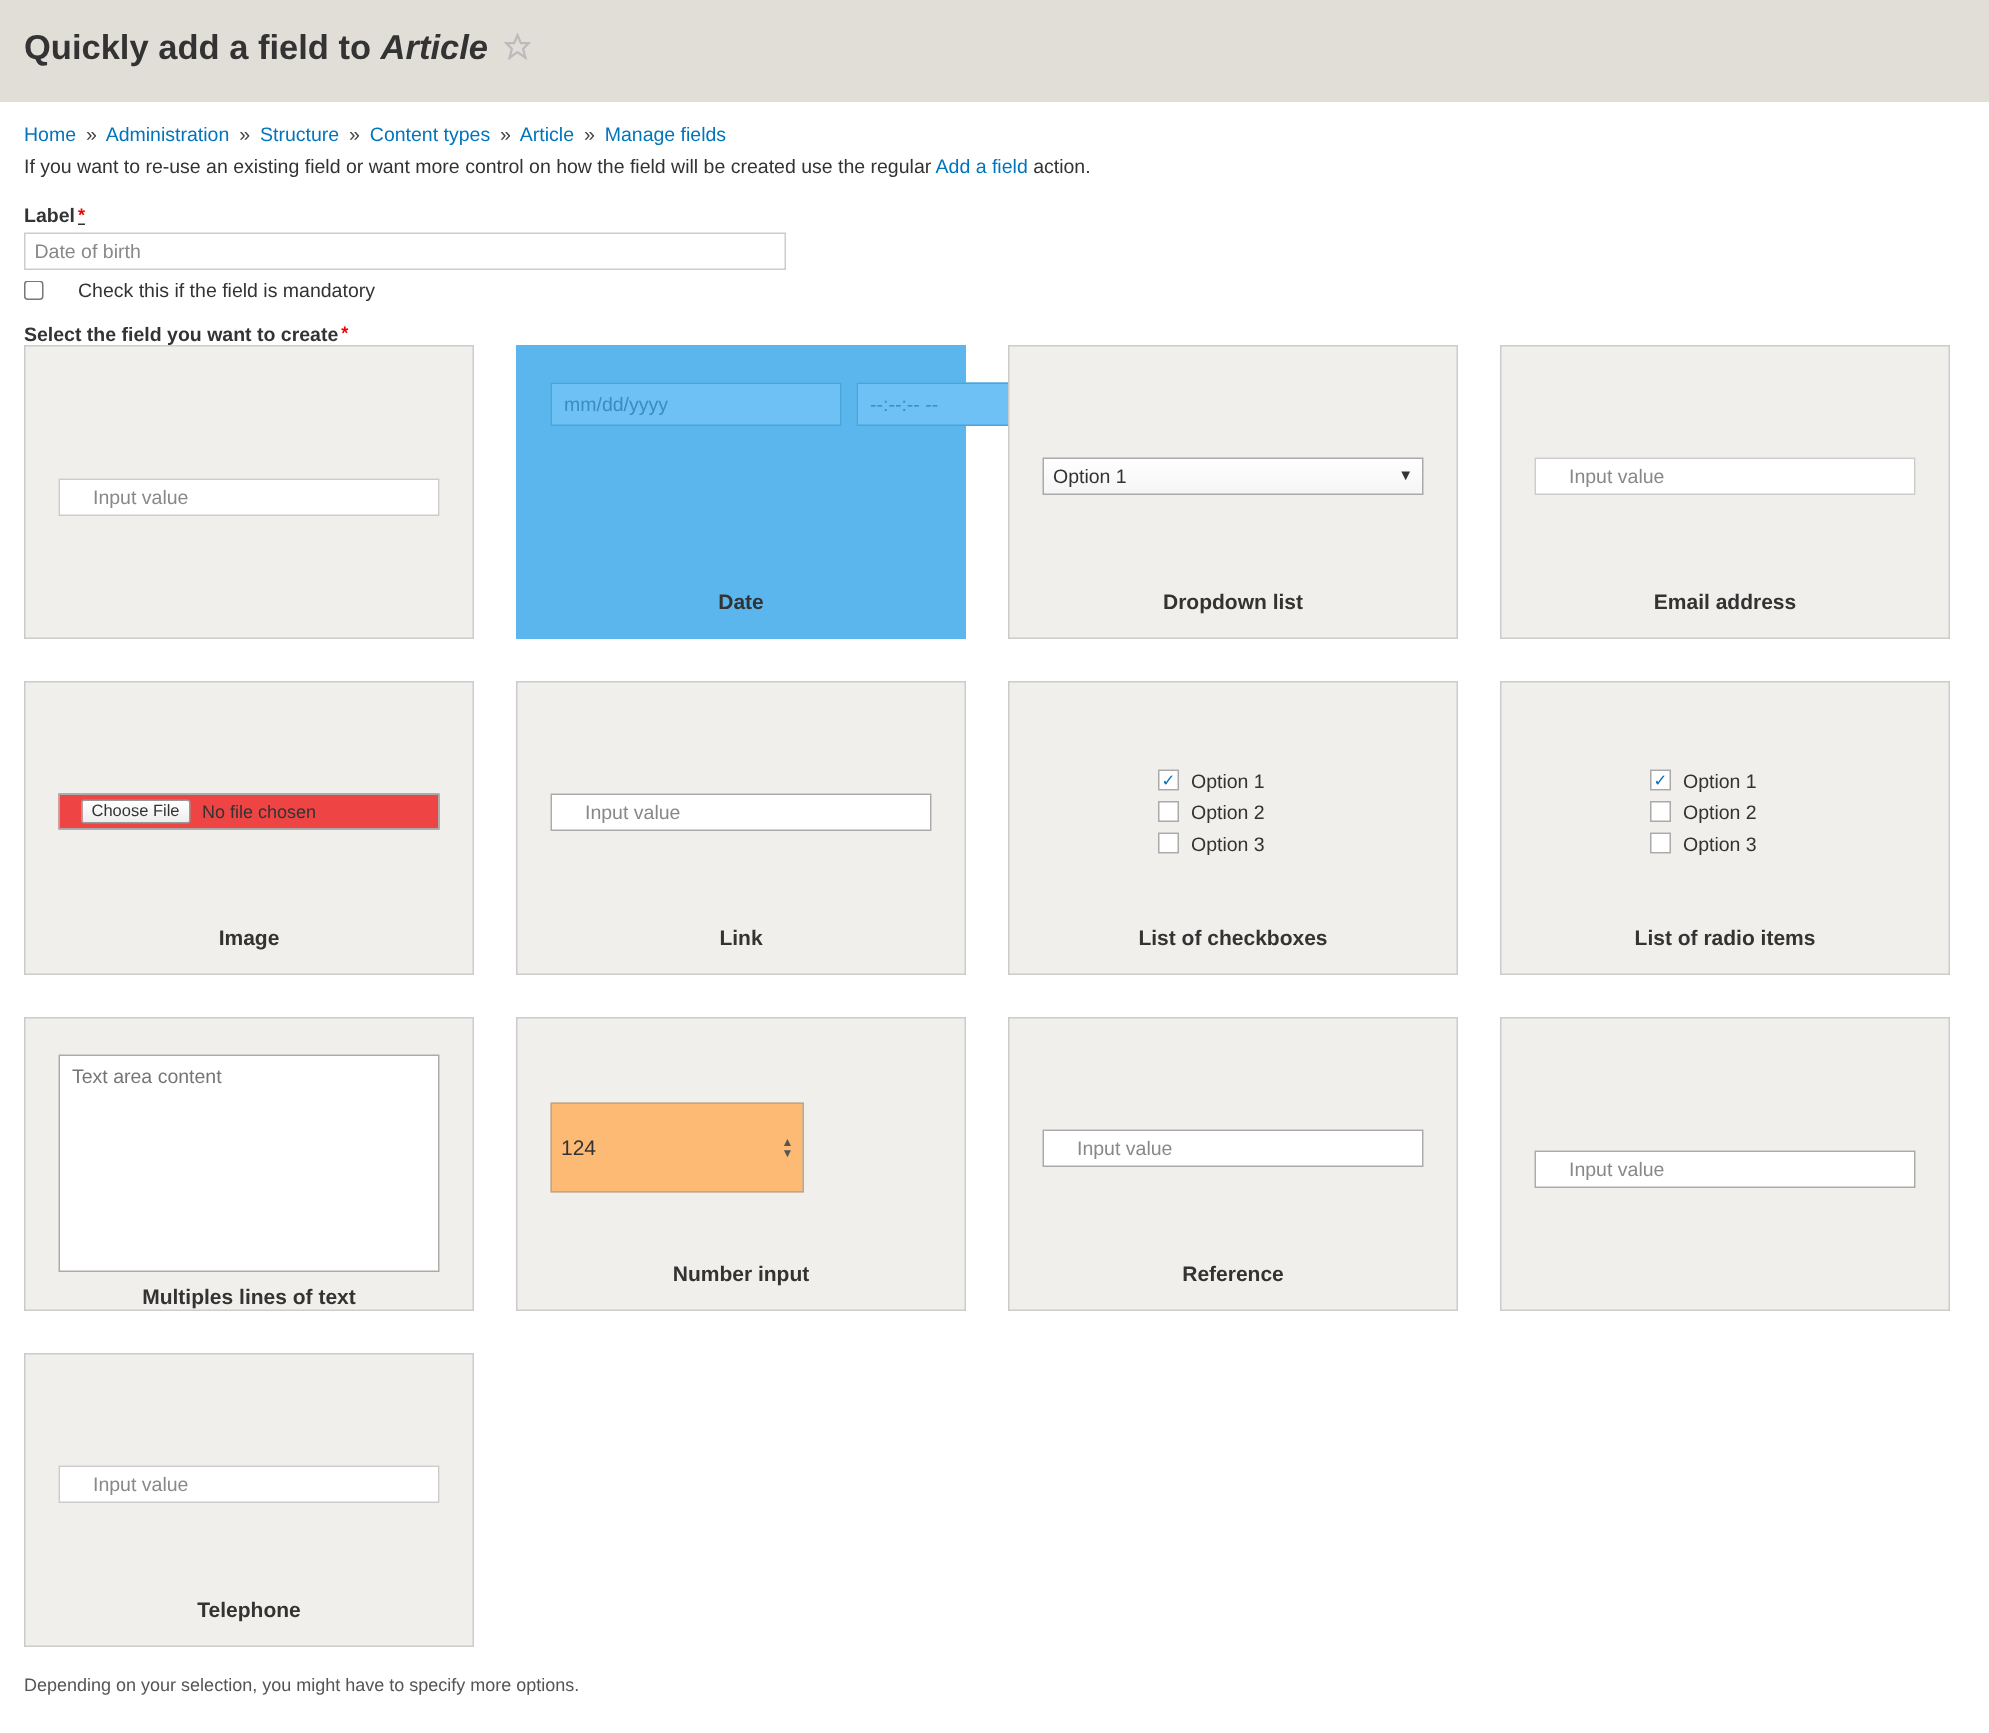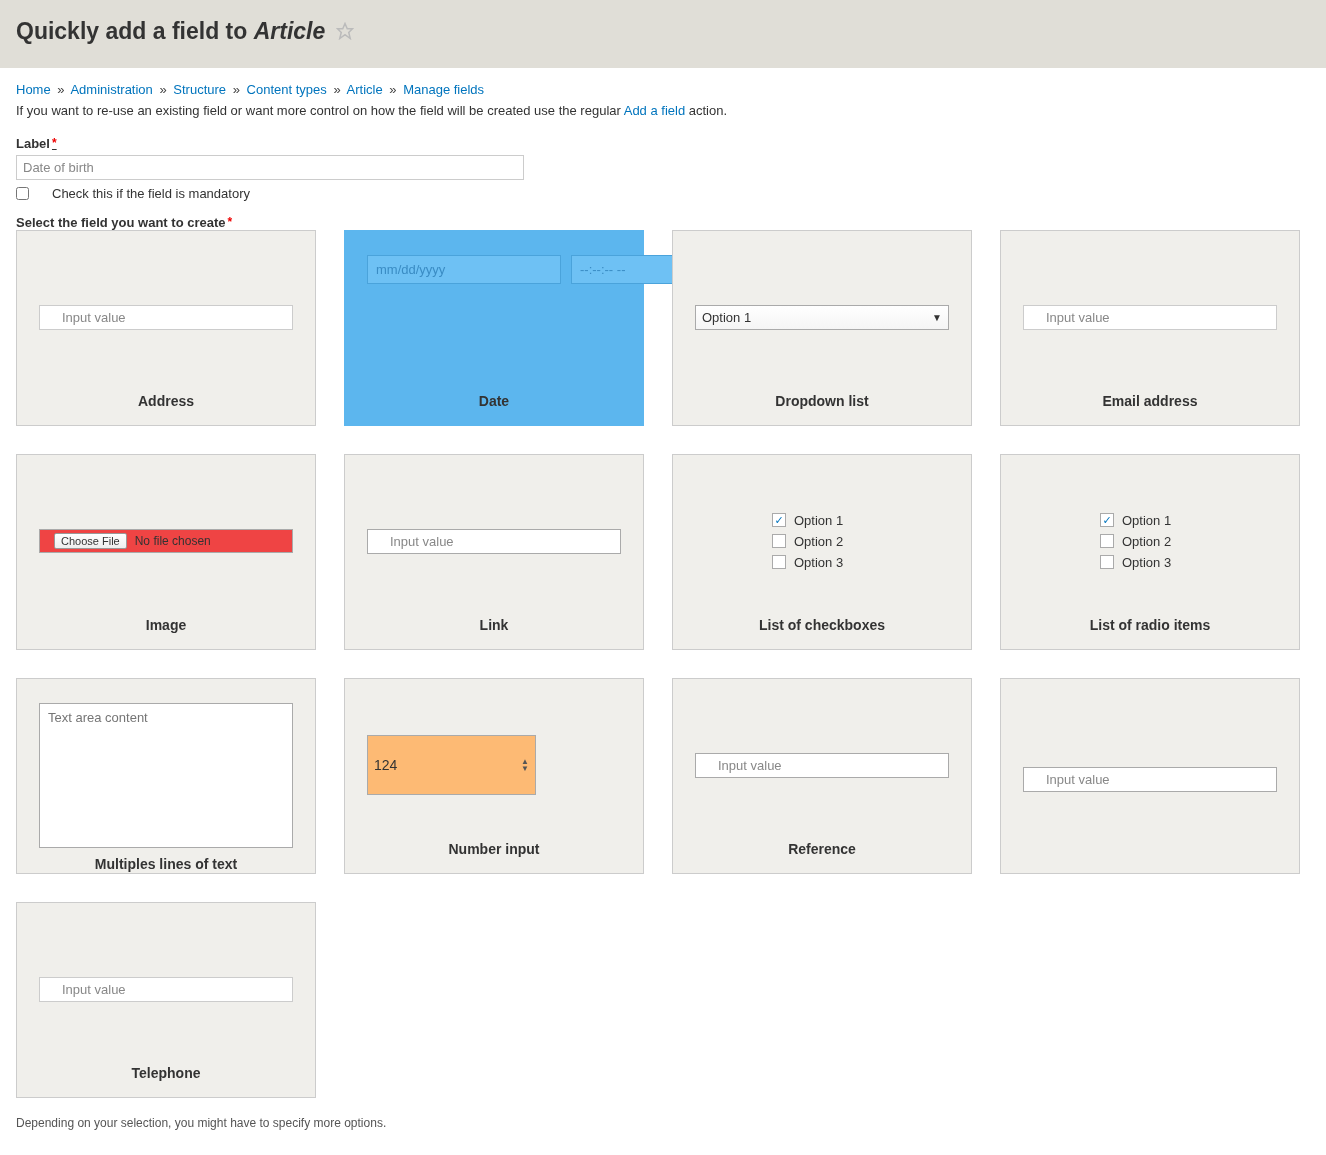--- a/index.html
+++ b/index.html
@@ -93,21 +93,20 @@
   <div class="section-label">
     <span>Select the field you want to create</span><span class="required-mark">*</span>
   </div>
 
   <div class="card-grid">
 
     <div class="card">
       <div class="card-body">
         <input class="preview-input" readonly="" value="Input value" style="">
       </div>
-      <div class="card-title">Address</div>
     </div>
 
     <div class="card selected">
       <div class="card-body card-body-top">
         <div class="date-row">
           <input class="date-field" readonly="" value="mm/dd/yyyy" style="">
           <input class="time-field" readonly="" value="--:--:-- --" style="">
         </div>
       </div>
       <div class="card-title">Date</div>

